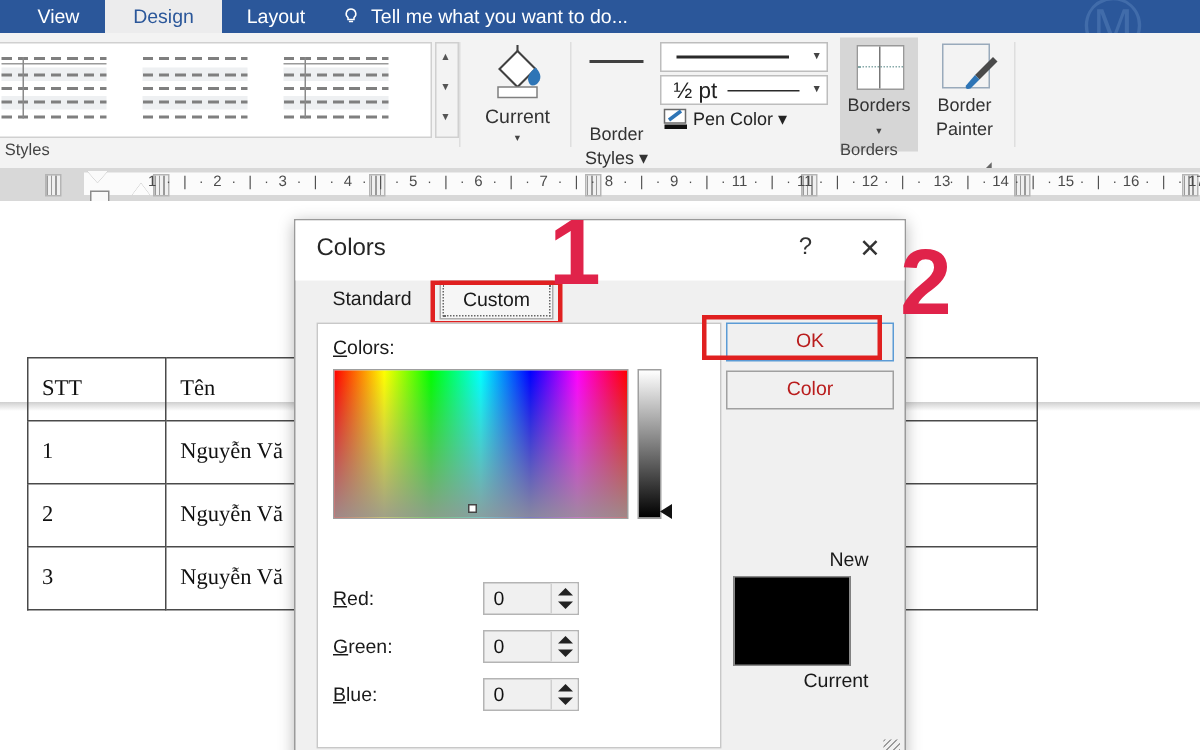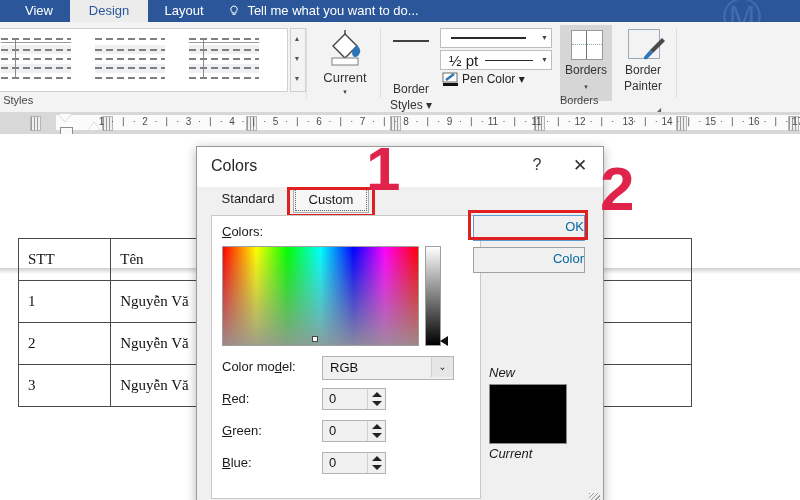--- a/index.html
+++ b/index.html
@@ -147,26 +147,26 @@
   .spin .u,.spin .d{position:absolute;left:4px;width:0;height:0;border-left:5px solid transparent;border-right:5px solid transparent;}
   .spin .u{top:3px;border-bottom:5px solid #222;}
   .spin .d{top:12px;border-top:5px solid #222;}
 
   .cmbox{position:absolute;left:100px;width:130px;height:22px;background:#f0f0f0;border:1px solid #b4b4b4;}
   .cmbox .v{position:absolute;left:7px;top:3px;font-size:13px;color:#111;}
   .cmbox .dd{position:absolute;right:0;top:0;width:21px;height:20px;background:#e6e6e6;border-left:1px solid #cfcfcf;
      font-size:10px;color:#333;text-align:center;line-height:20px;}
 
   .btn{position:absolute;width:110px;height:24px;background:#f0f0f0;border:1px solid #a0a0a0;
-       font-size:13px;color:#0369a1;text-align:right;line-height:22px;cursor:default;}
+       font-size:13px;color:#b91c1c;text-align:center;line-height:22px;cursor:default;margin-left:11px;}
   #btn-ok{left:276px;top:68px;border-color:#5b9bd5;}
   #btn-cancel{left:276px;top:100px;}
   .okhl{position:absolute;left:271px;top:63px;width:120px;height:30px;border:3px solid #e02020;box-sizing:border-box;}
 
-  .preview{position:absolute;left:292px;top:218px;width:90px;text-align:left;font-style:italic;}
+  .preview{position:absolute;left:292px;top:218px;width:90px;text-align:right;}
   .preview .lblnew{font-size:13px;color:#1a1a1a;}
   .preview .sw{width:76px;height:58px;background:#000;border:1px solid #8a8a8a;margin:4px 0 2px 0;}
   .preview .lblcur{font-size:13px;color:#1a1a1a;}
 
   .grip{position:absolute;right:3px;bottom:3px;width:11px;height:11px;
     background:repeating-linear-gradient(135deg,#9a9a9a 0 1px,transparent 1px 3px);}
 
   
   .ann{position:absolute;color:#e0234a;font-family:"Liberation Sans",sans-serif;font-weight:bold;line-height:1;}
   #ann-1{left:366px;top:138px;font-size:62px;}
@@ -442,29 +442,20 @@
 
       <div class="hsbox">
         <div class="hue"></div>
         <div class="sat"></div>
       </div>
       <div class="hscursor"><i></i></div>
 
       <div class="lumbar"></div>
       <div class="lumarrow"></div>
 
-      <div class="frow" style="top:140px;width:248px;">
-        <div class="lab">
-          <span>Color mo</span><u>d</u><span>el:</span>
-        </div>
-        <div class="cmbox">
-          <div class="v">RGB</div>
-          <div class="dd">⌄</div>
-        </div>
-      </div>
 
       <div class="frow" style="top:172px;width:248px;">
         <div class="lab"><u>R</u><span>ed:</span></div>
         <div class="fbox">
           <div class="v">0</div>
           <div class="spin">
               <div class="u"></div>
               <div class="d"></div>
             </div>
         </div>

